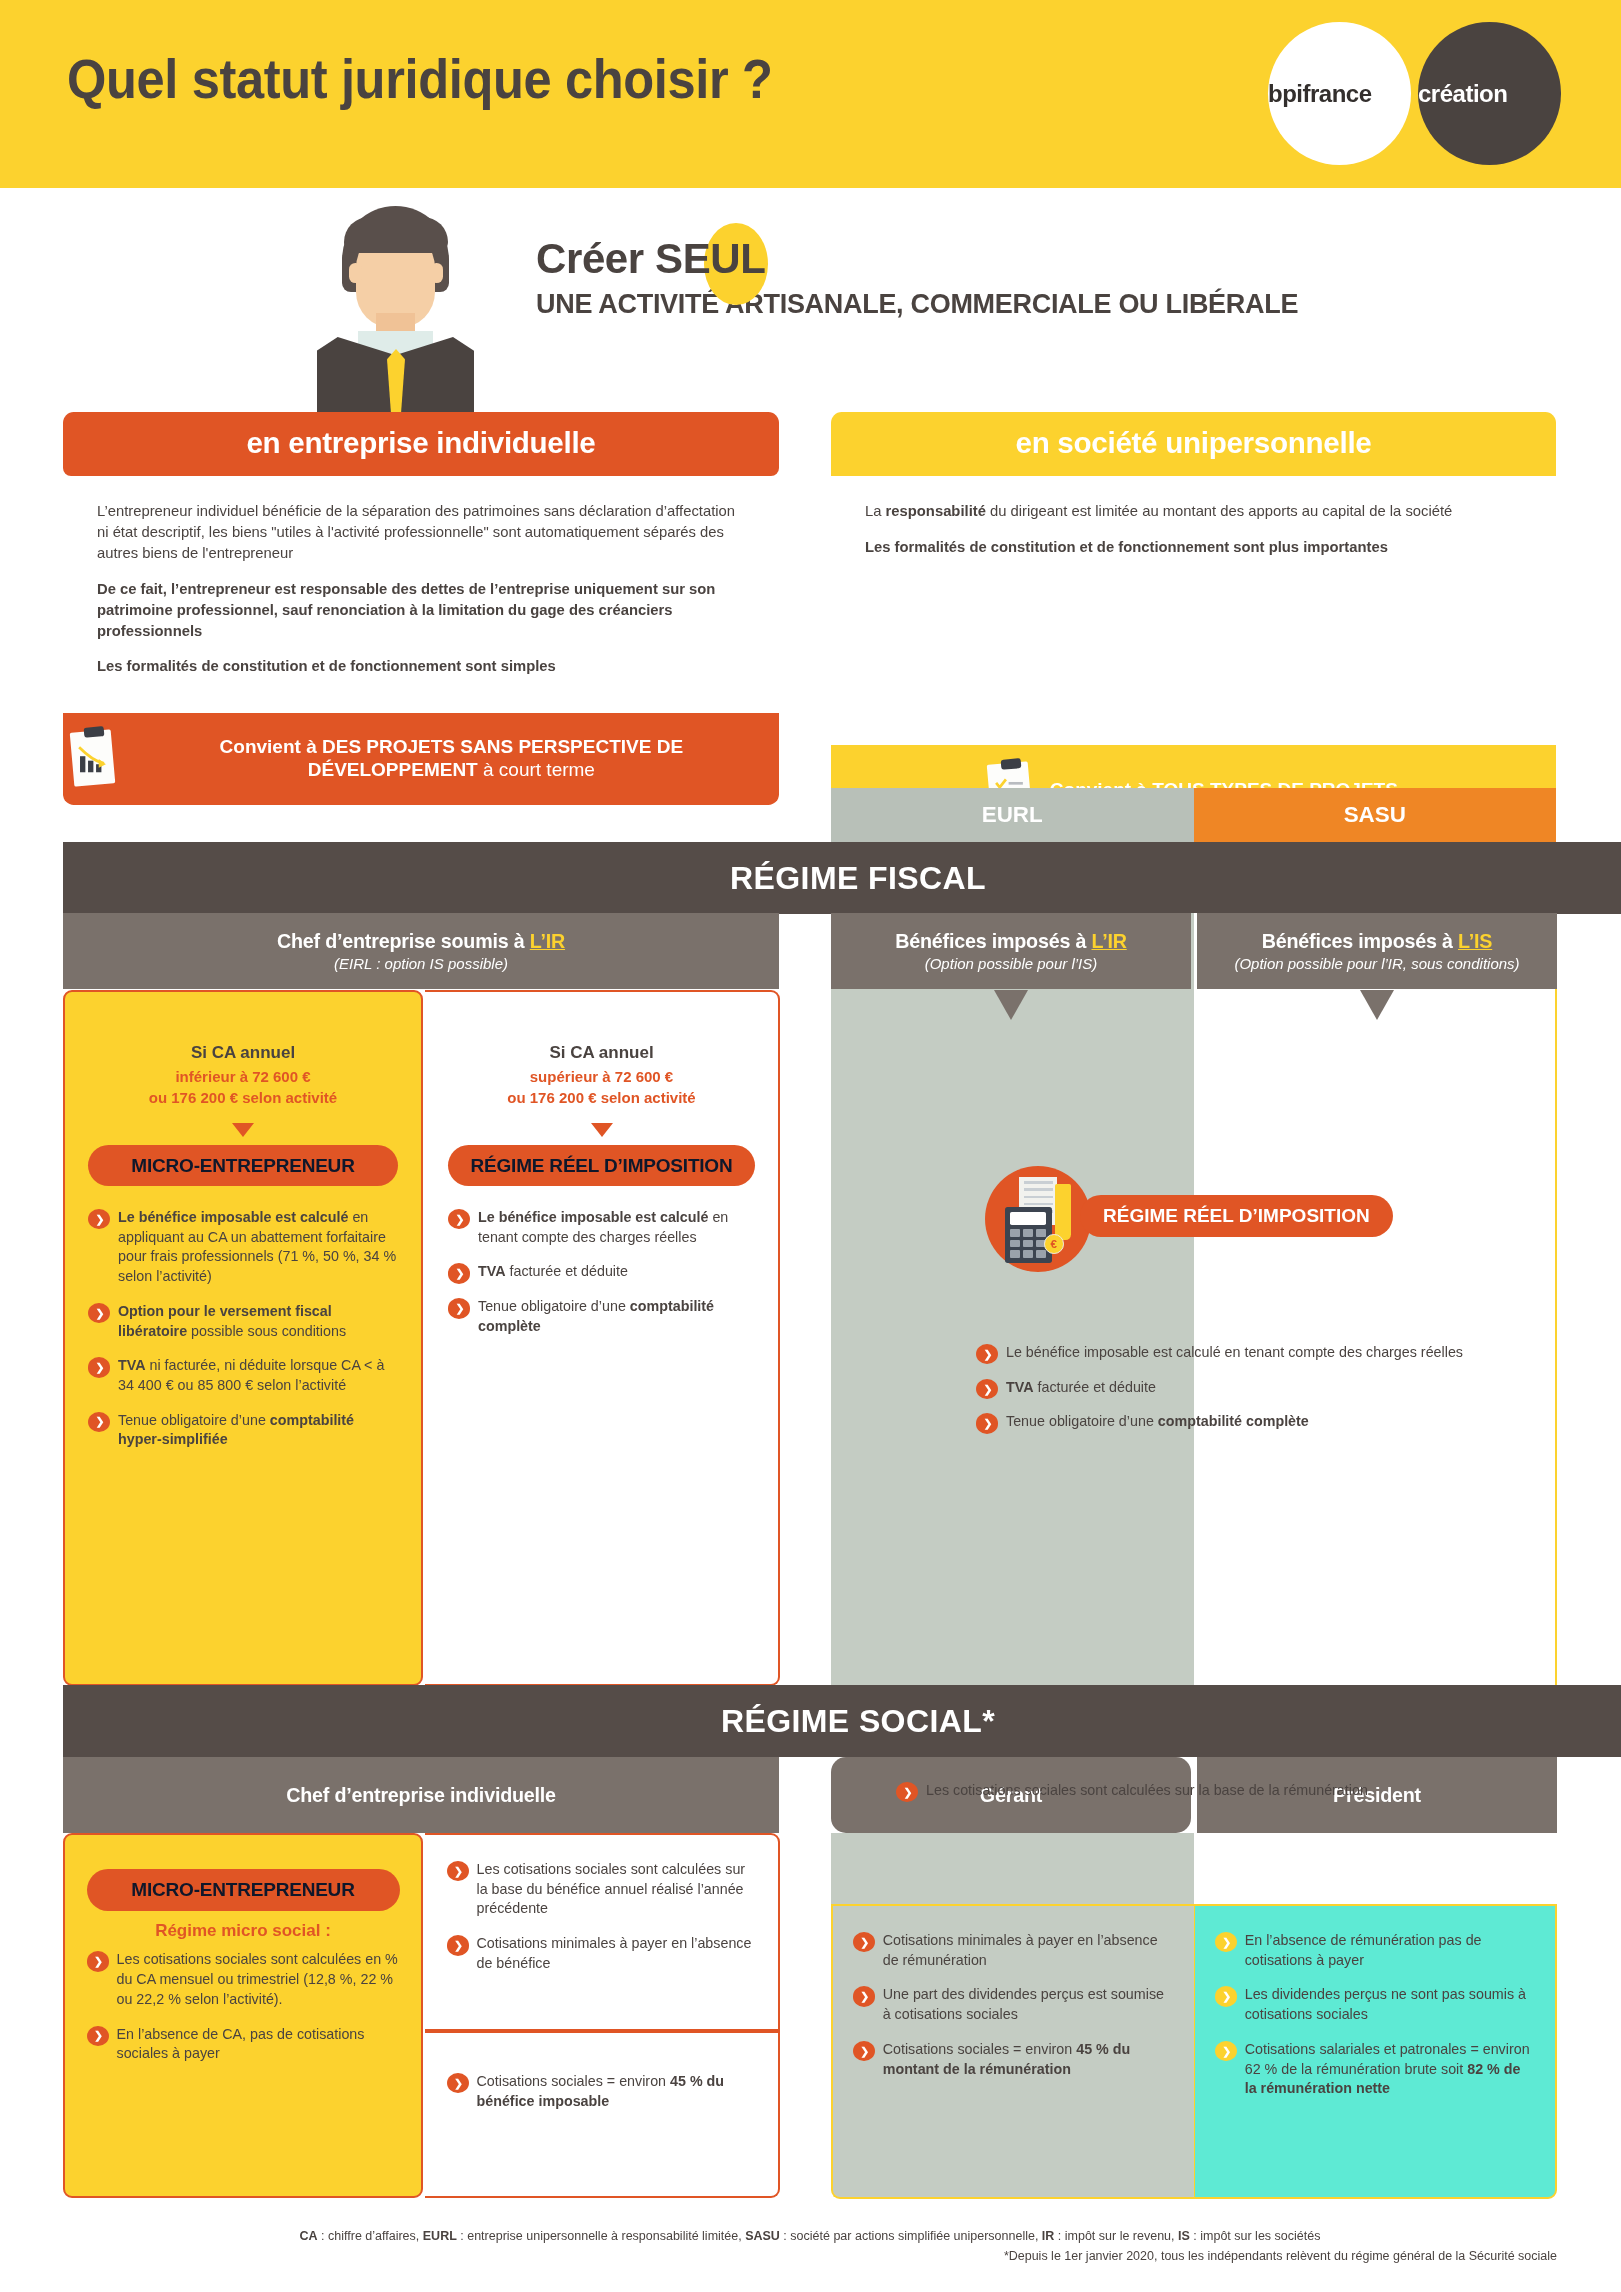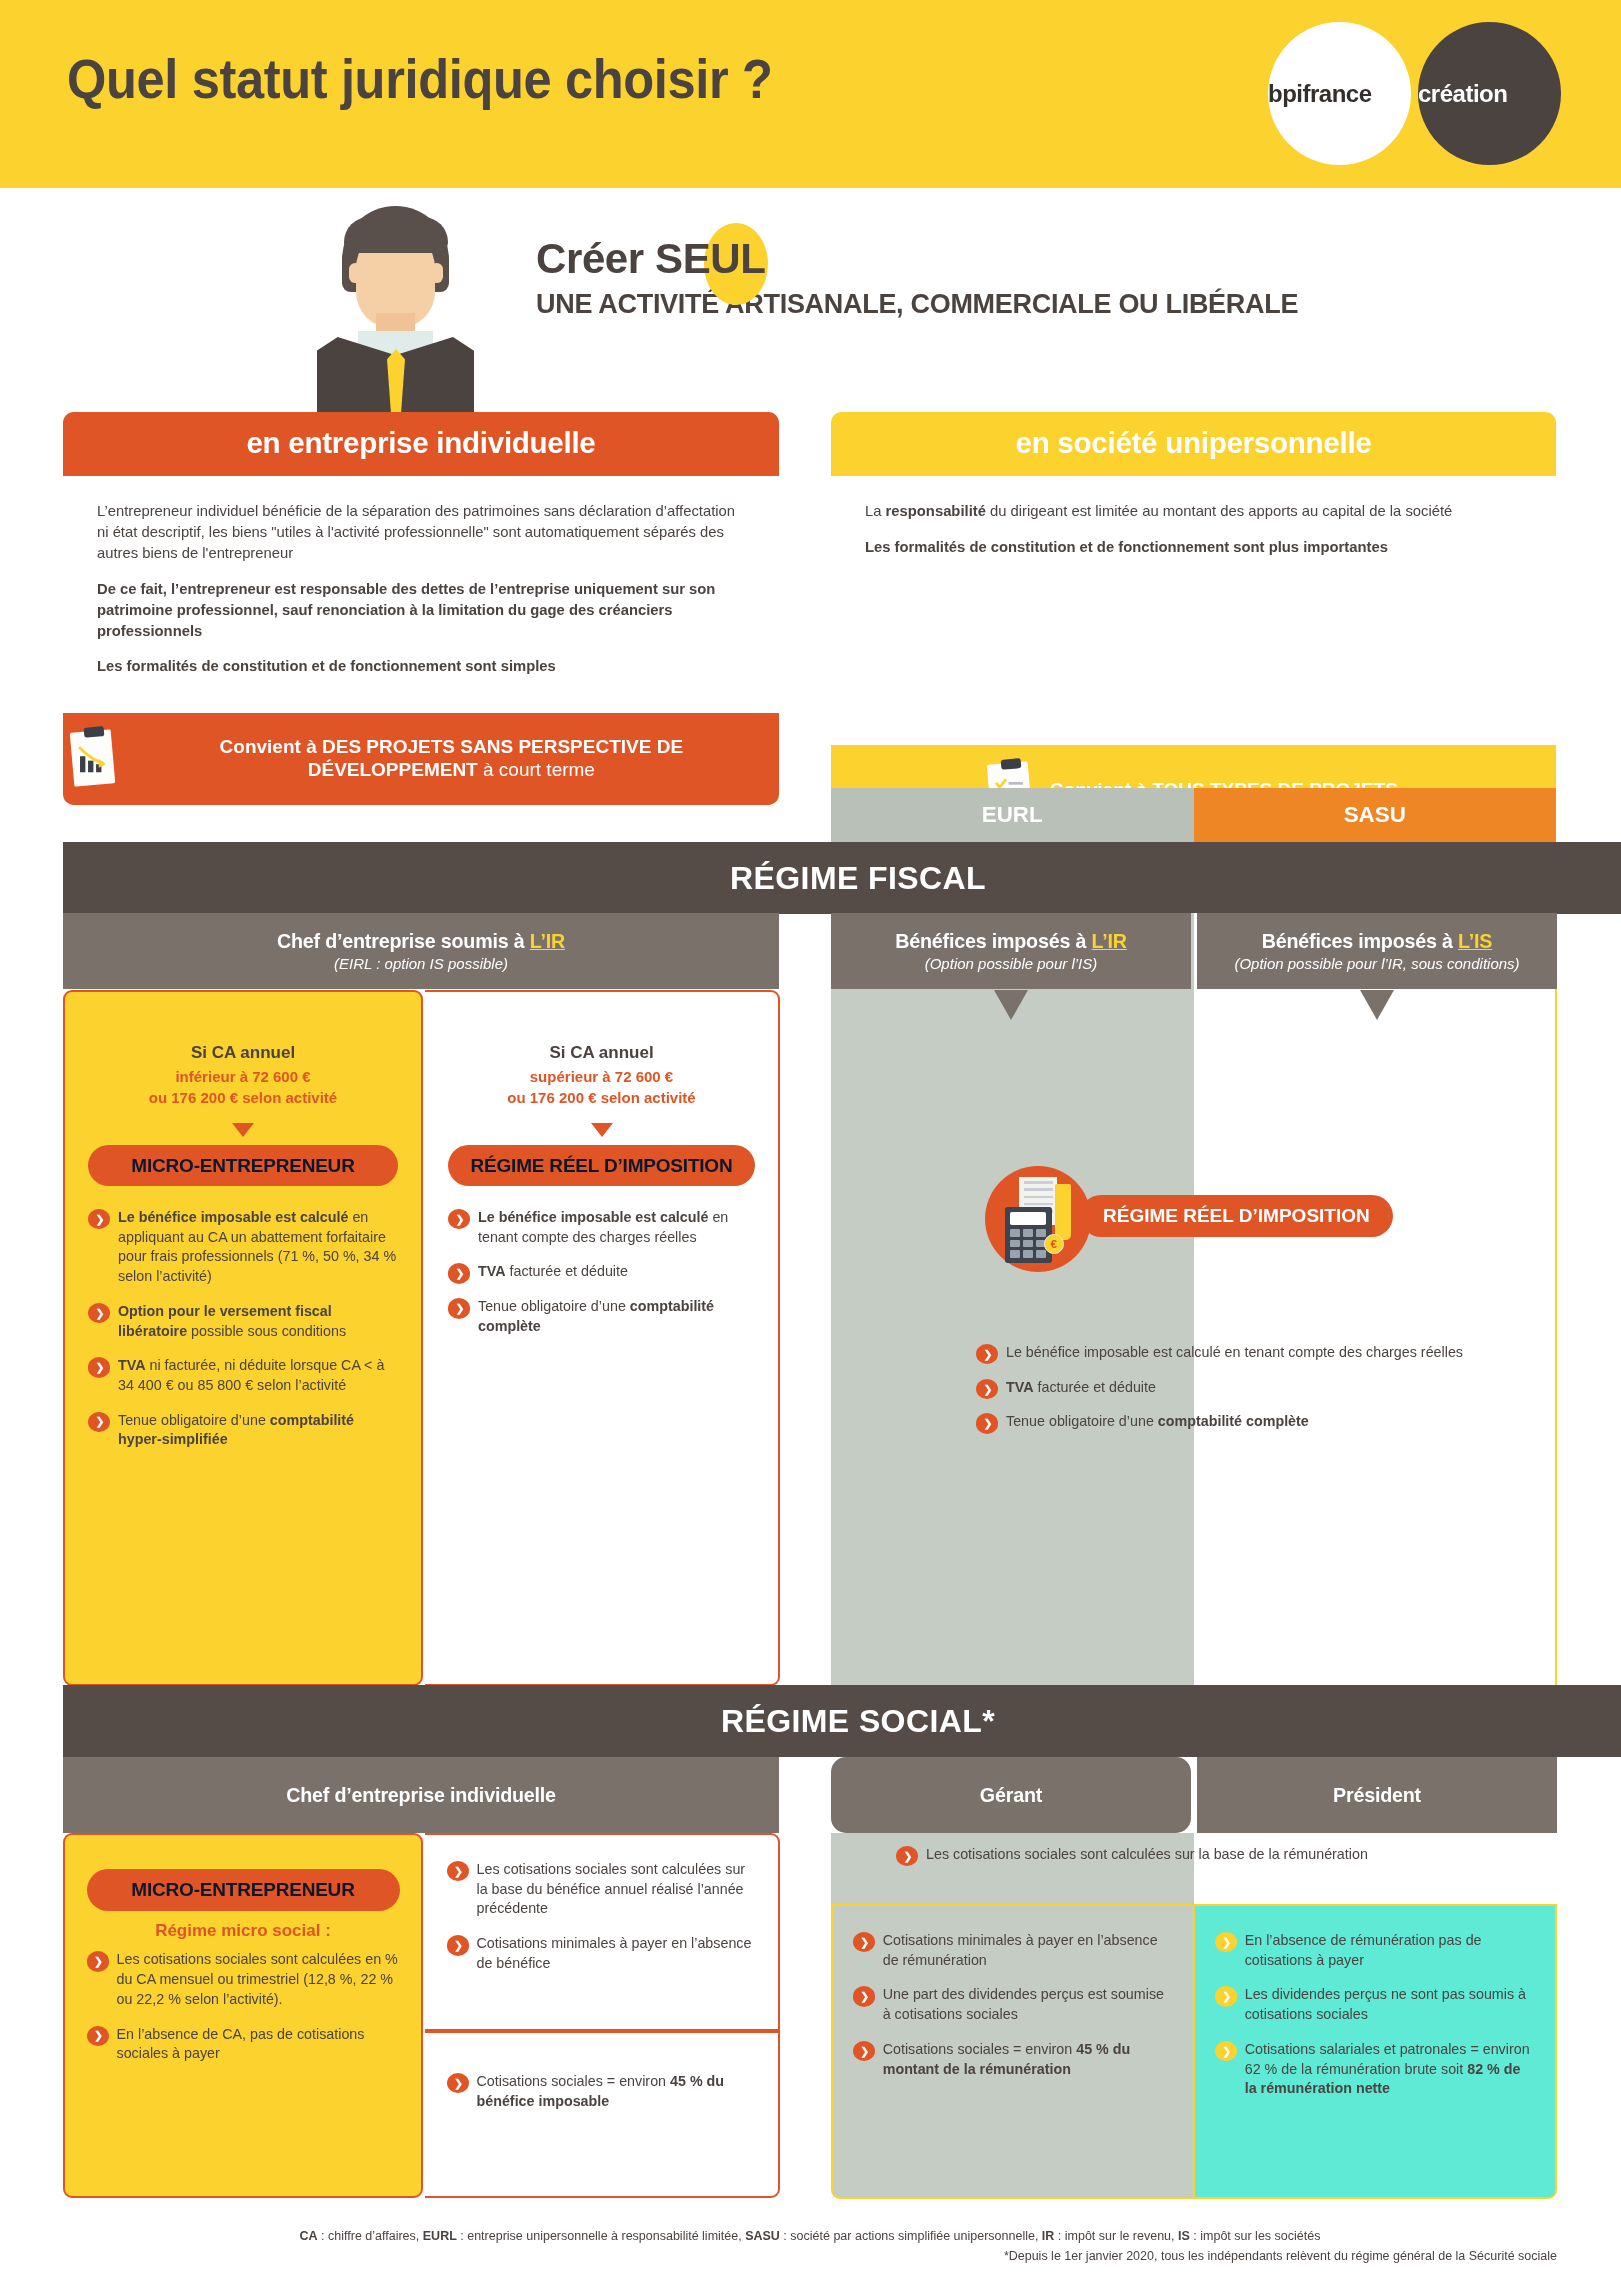--- a/index.html
+++ b/index.html
@@ -89,21 +89,21 @@
     position: absolute; border-radius: 10.7px; overflow: hidden;
   }
   .card-ei { left: 63px; top: 412px; width: 716px; }
   .card-su { left: 831px; top: 412px; width: 725px; }
 
   .card-head {
     text-align: center; font-size: 29.6px; font-weight: bold; color: #ffffff;
     padding: 14.3px 0 16px; letter-spacing: -0.3px;
     font-family: "Liberation Sans Narrow", "Liberation Sans", sans-serif;
   }
-  .card-ei .card-head { background: #e05525; }
+  .card-ei .card-head { background: #e05525; border-radius: 8px; }
   .card-su .card-head { background: #fcd22e; }
 
   .card-body { background: #ffffff; padding: 25px 34px 21.5px; }
   .card-ei .card-body { min-height: 237px; }
   .card-su .card-body { min-height: 269px; }
   .card-body p { font-size: 14.8px; line-height: 1.42; margin-bottom: 14.3px; color: #4a4340; }
   .card-body p:last-child { margin-bottom: 0; }
   .card-body b { font-weight: bold; }
 
   .convient {
@@ -460,21 +460,21 @@
     </ul>
   </div>
   <div class="panel panel-white" style="left:425px; top:2031px; width:355px; height:167px; padding:39px 21.5px 9px; border-left:none; border-radius:0 0 9px 0;">
     <ul class="bullets">
       <li>Cotisations sociales = environ <b>45 % du bénéfice imposable</b></li>
     </ul>
   </div>
 
   <div class="panel panel-grey" style="left:831px; top:1833px; width:363px; height:71px;"></div>
   <div class="panel panel-plain" style="left:1194px; top:1833px; width:363px; height:71px;"></div>
-  <ul class="bullets" style="position:absolute; left:896px; top:1845px; width:627px;">
+  <ul class="bullets" style="position:absolute; left:896px; top:1781px; width:627px;">
     <li style="margin-bottom:0"><span>Les cotisations sociales sont calculées sur la base de la rémunération</span></li>
   </ul>
 
   <div class="panel" style="left:831px; top:1904px; width:363px; height:295px; background:#c4ccc3; border:2.7px solid #fcd22e; border-right:none; border-radius:0 0 0 9px; padding:25px 19.7px;">
     <ul class="bullets">
       <li>Cotisations minimales à payer en l’absence de rémunération</li>
       <li>Une part des dividendes perçus est soumise à cotisations sociales</li>
       <li>Cotisations sociales = environ <b>45 % du montant de la rémunération</b></li>
     </ul>
   </div>

